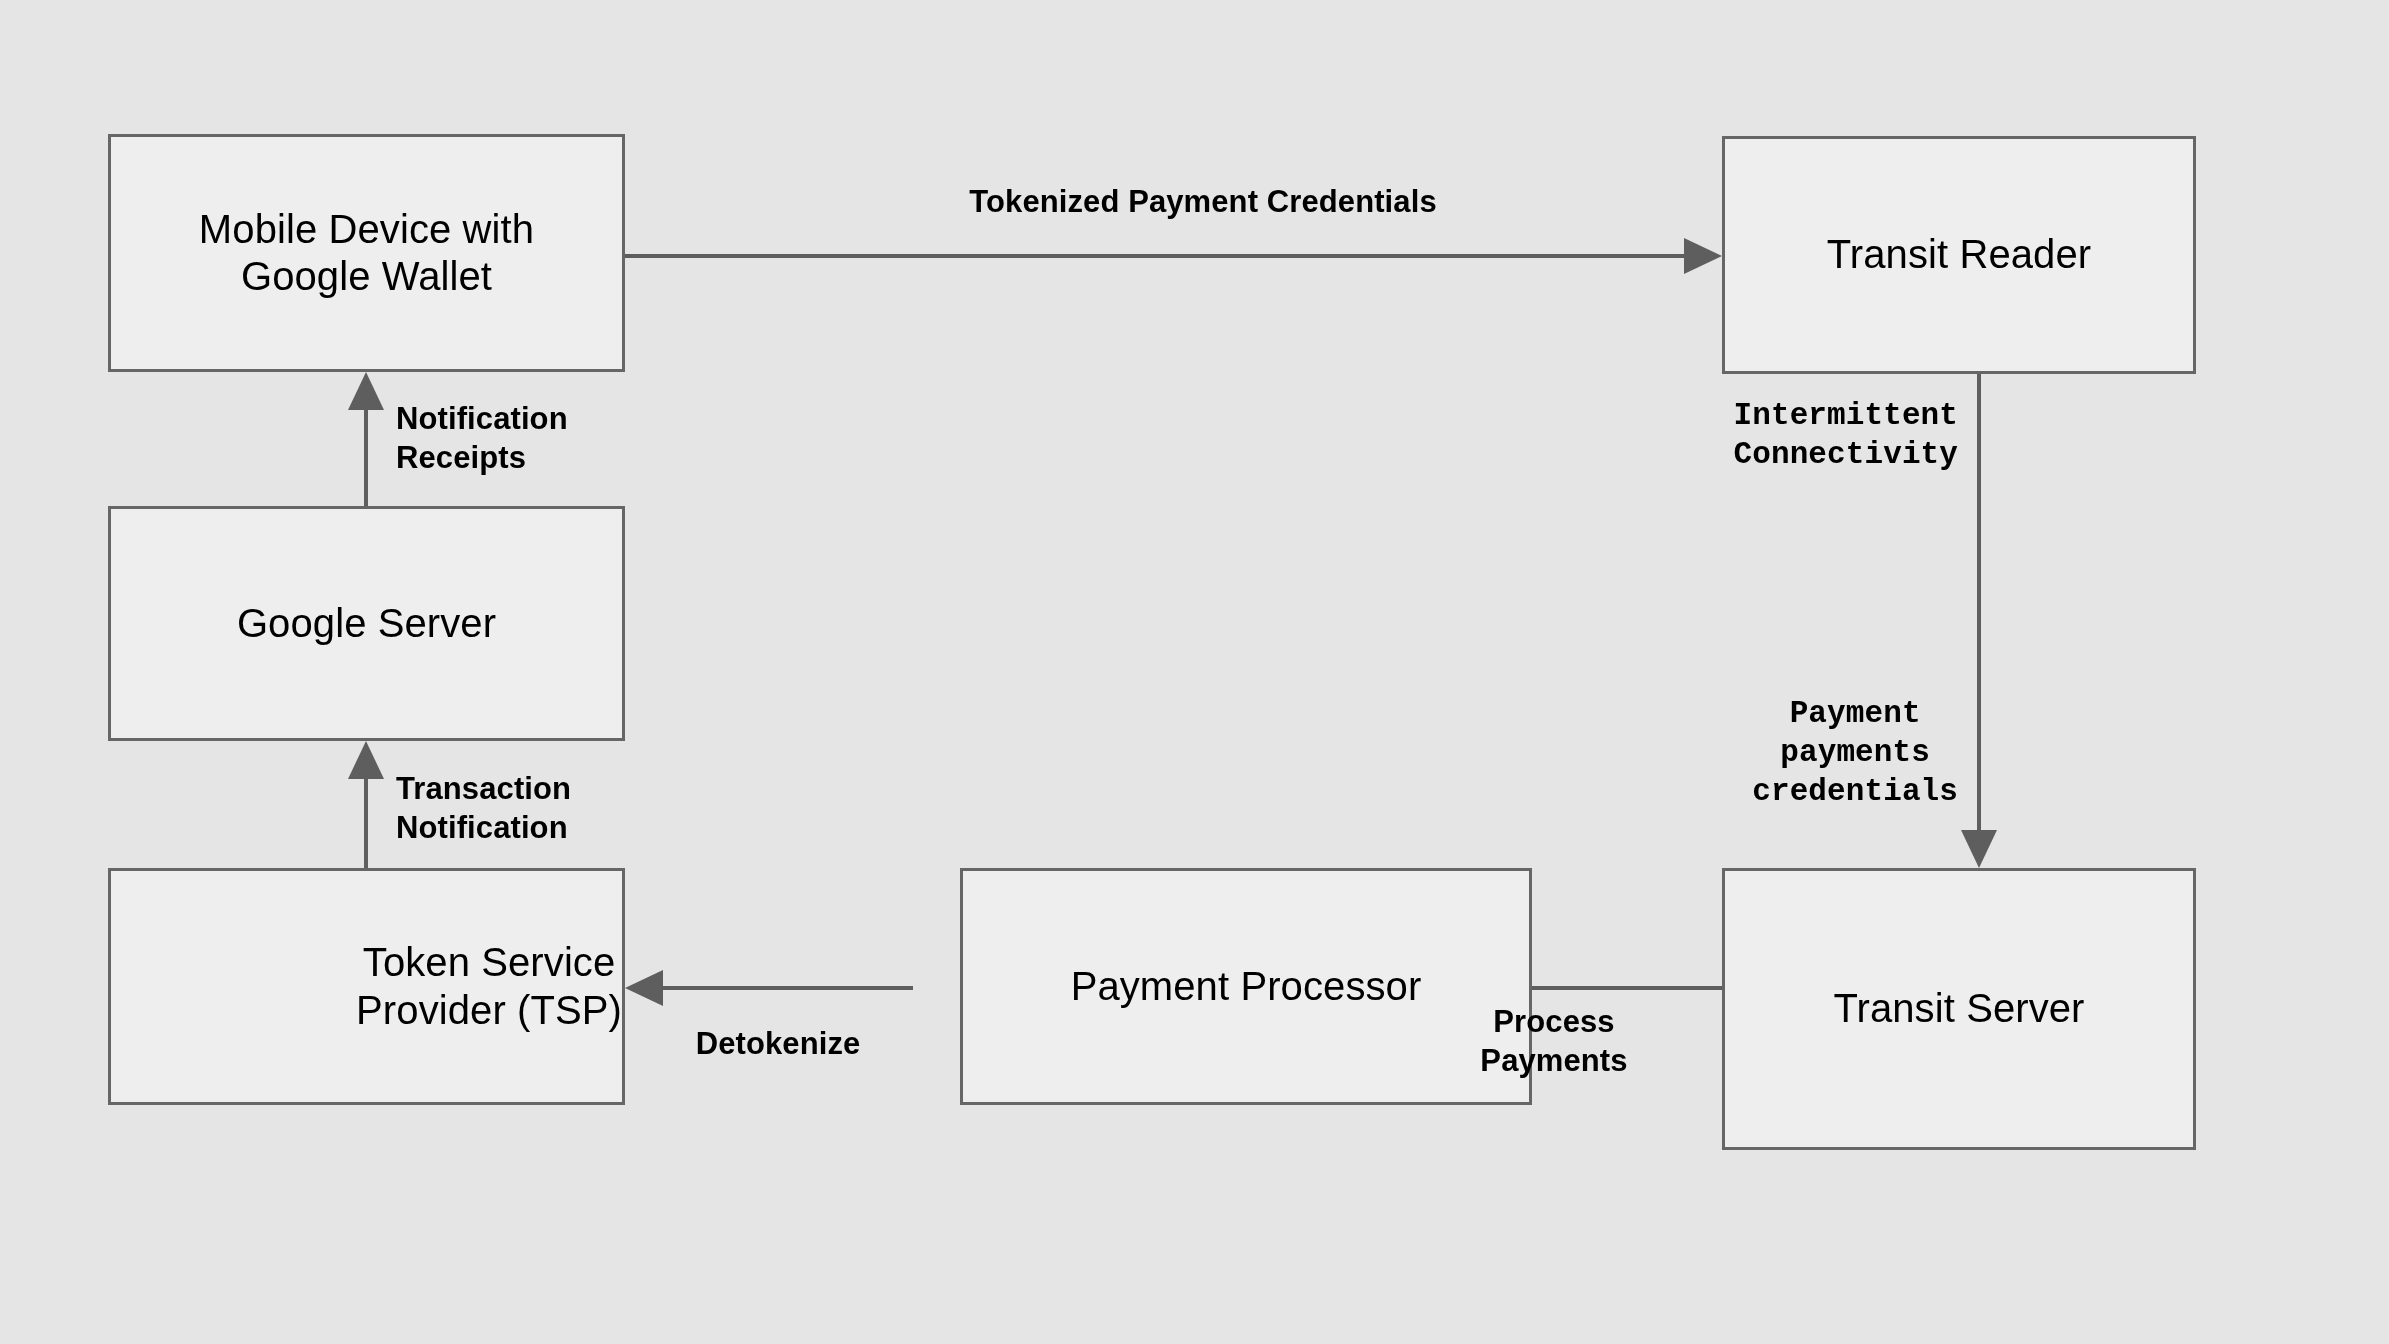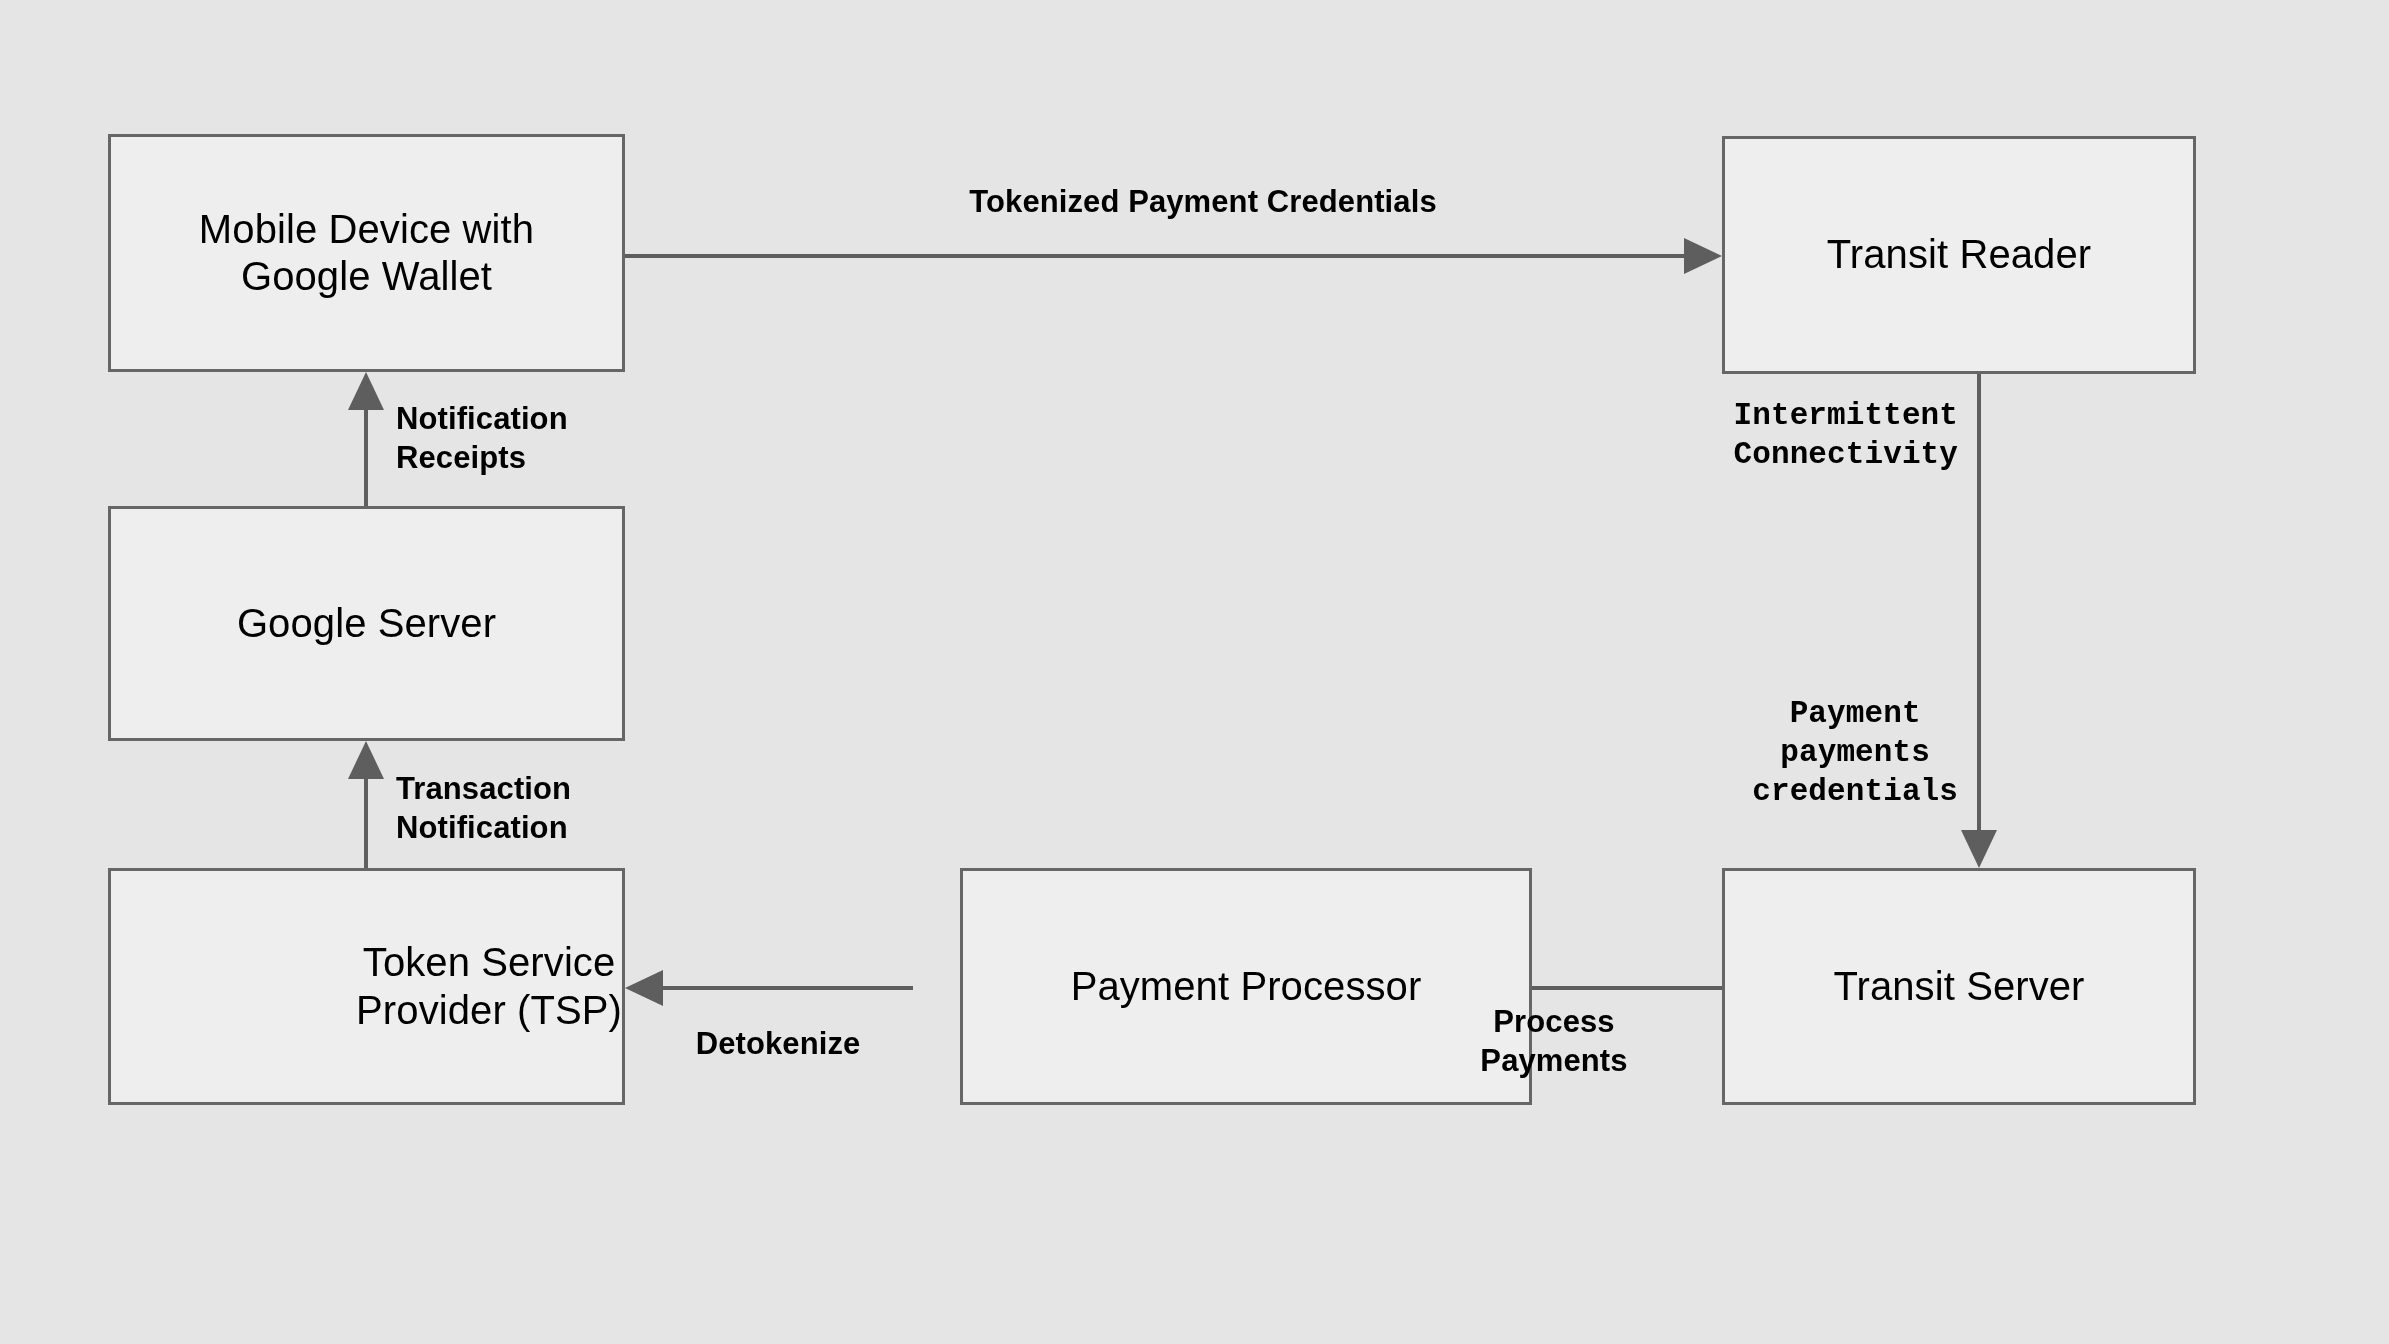--- a/index.html
+++ b/index.html
@@ -120,21 +120,21 @@
 
   <div class="node" style="left:108px; top:868px; width:517px; height:237px;justify-content:flex-end;">
     <span class="node-label">Token Service
 Provider (TSP)</span>
   </div>
 
   <div class="node" style="left:913px; top:868px; width:572px; height:237px;margin-left:47px;">
     <span class="node-label">Payment Processor</span>
   </div>
 
-  <div class="node" style="left:1722px; top:868px; width:474px; height:237px;">
+  <div class="node" style="left:1722px; top:868px; width:474px; height:282px;">
     <span class="node-label">Transit Server</span>
   </div>
 
   <div class="edge-label center" style="left:1203px; top:183px;">Tokenized Payment Credentials</div>
 
   <div class="edge-label right" style="left:1958px; top:397px; text-align:center; transform:translateX(-100%);">Intermittent
 Connectivity</div>
 
   <div class="edge-label right" style="left:1958px; top:695px; text-align:center; transform:translateX(-100%);">Payment
 payments

